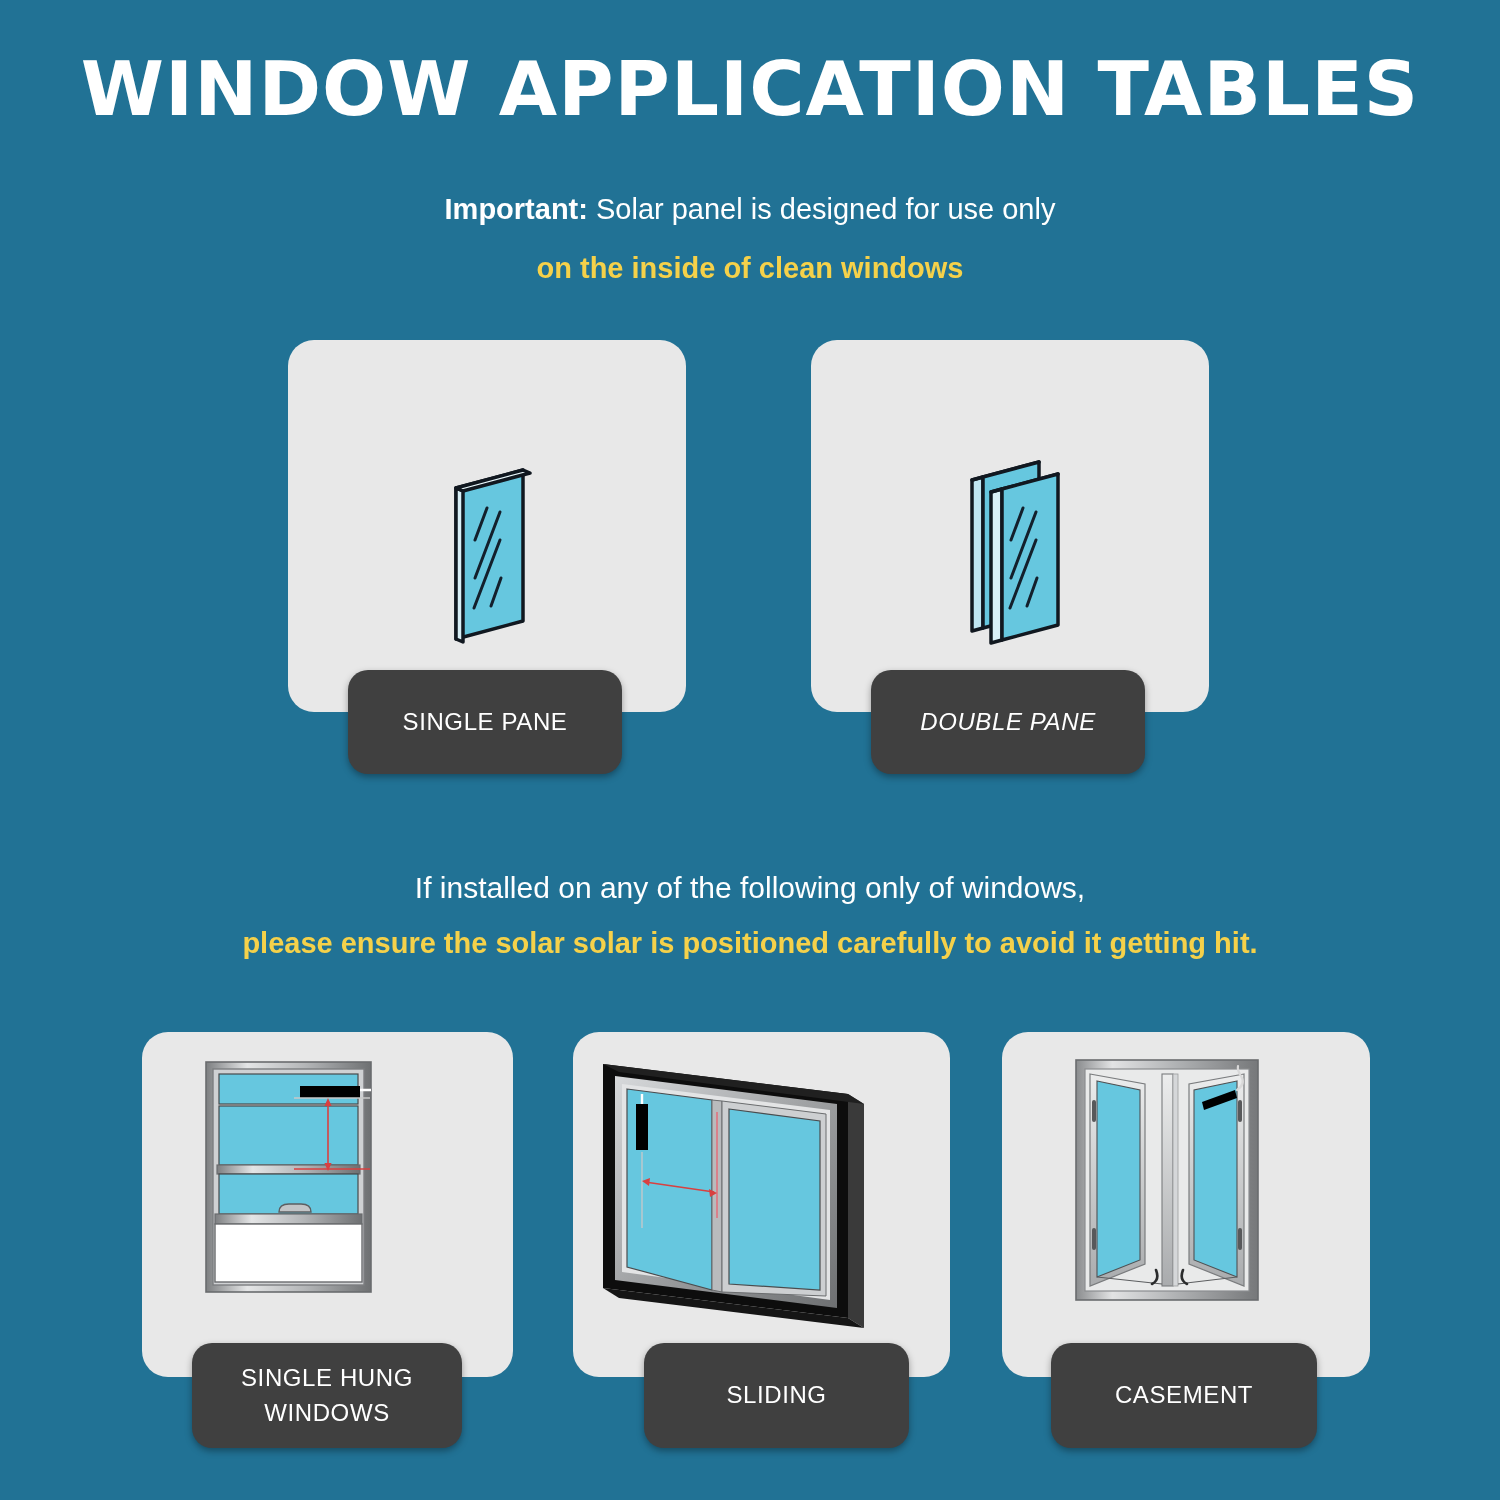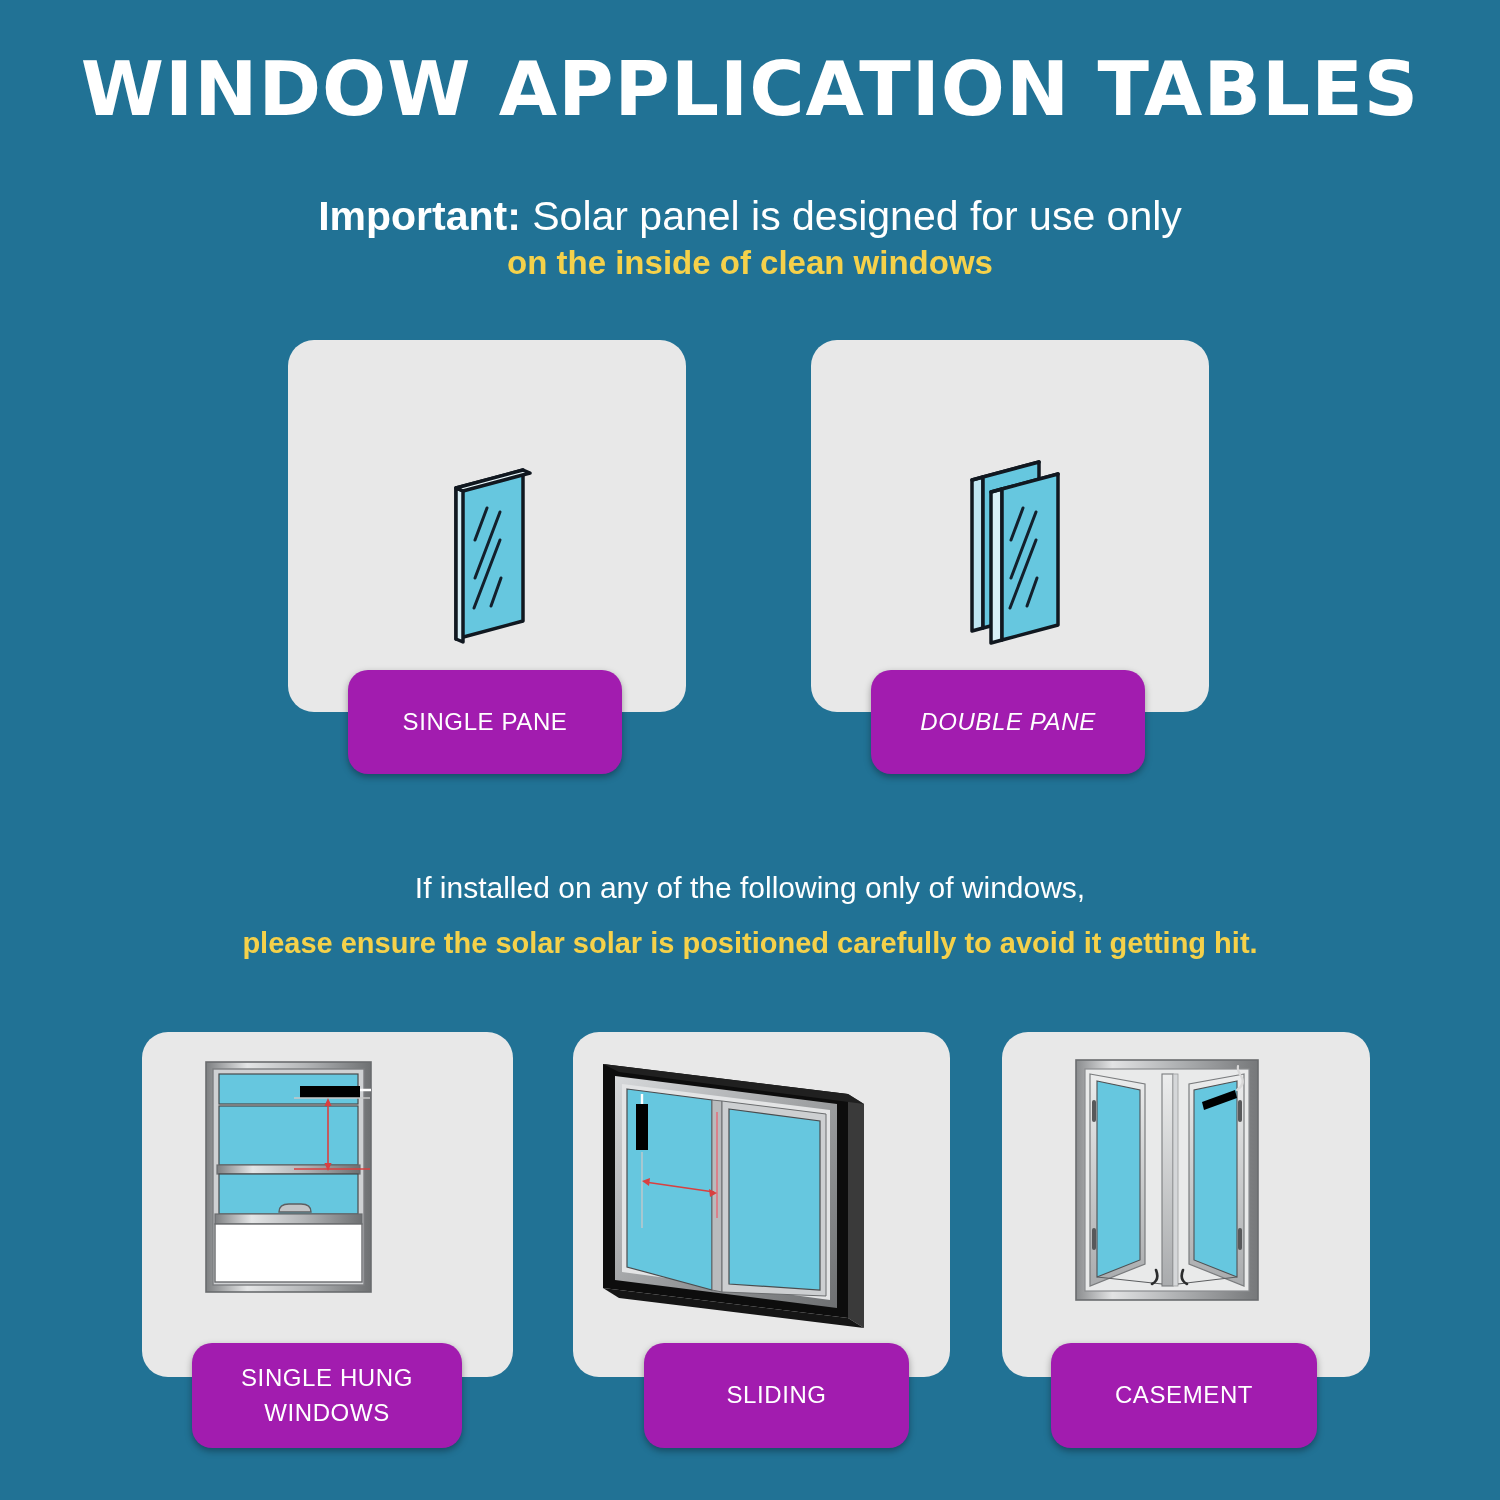--- a/index.html
+++ b/index.html
@@ -20,46 +20,46 @@
     font-weight:700;
     font-size:74px;
     letter-spacing:1px;
     line-height:1;
     transform:scaleX(1.02);
   }
 
   .important-line {
     position:absolute; left:0; top:192px; width:1500px;
     text-align:center; color:#FFFFFF;
-    font-size:41px; line-height:1.2;
+    font-size:29px; line-height:1.2;
   }
   .important-line .lead { font-weight:700; }
 
   .yellow-line {
     position:absolute; left:0; width:1500px;
     text-align:center; color:#F5D14A;
     font-weight:700;
   }
-  #yellow1 { top:244px; font-size:33px; }
+  #yellow1 { top:252px; font-size:29px; }
 
   .mid-line-1 {
     position:absolute; left:0; top:871px; width:1500px;
     text-align:center; color:#FFFFFF; font-size:30px;
   }
   #yellow2 { top:927px; font-size:29px; }
 
   
   .card {
     position:absolute;
     background:#E8E8E8;
     border-radius:26px;
   }
   .chip {
     position:absolute;
-    background:#a21caf;
+    background:#404040;
     border-radius:20px;
     color:#FFFFFF;
     display:flex; align-items:center; justify-content:center;
     text-align:center;
     font-size:24px;
     letter-spacing:0.6px;
     line-height:1.45;
     box-shadow:0 3px 7px rgba(0,0,0,0.35);
   }
 

